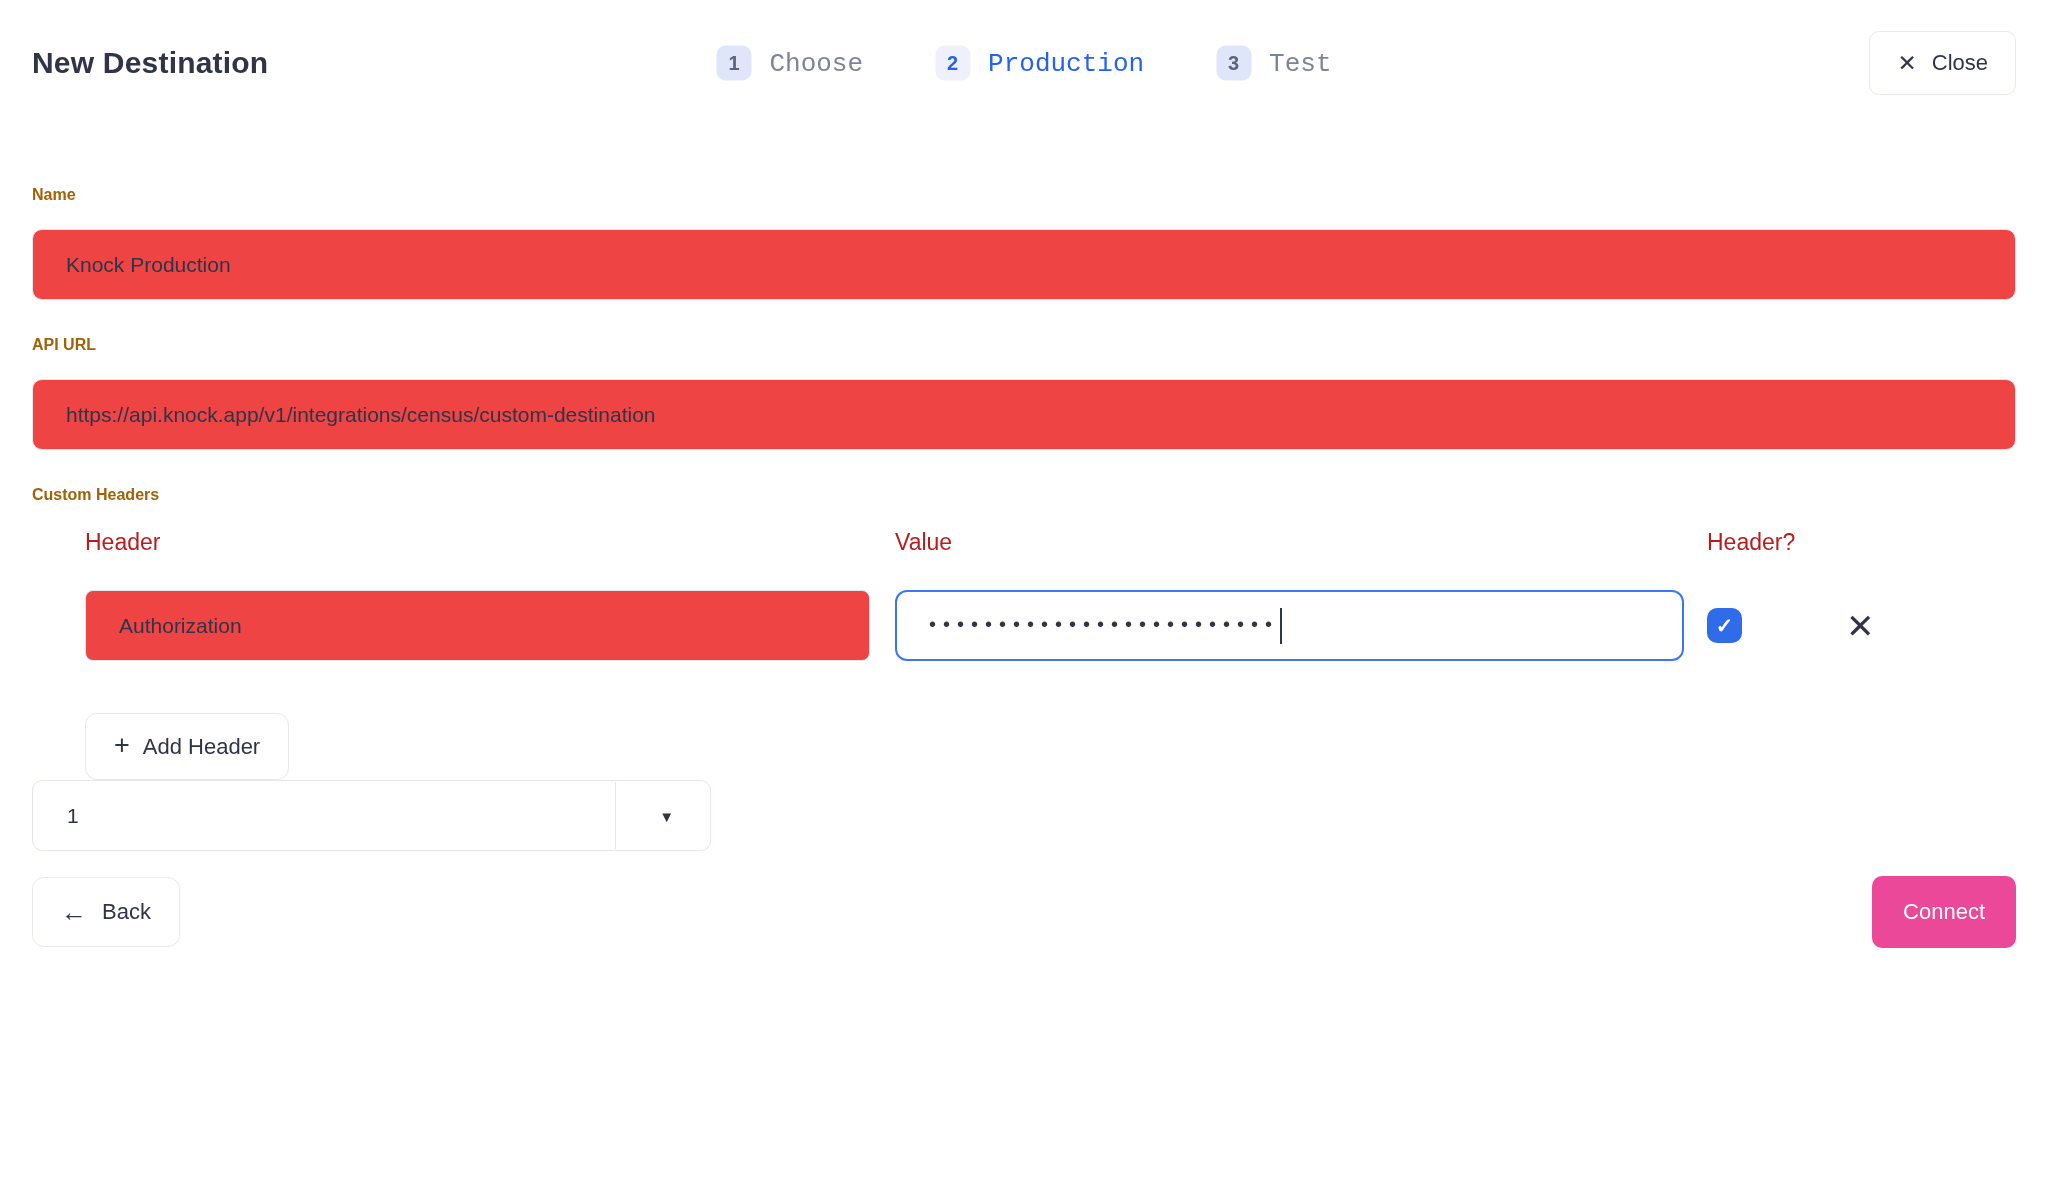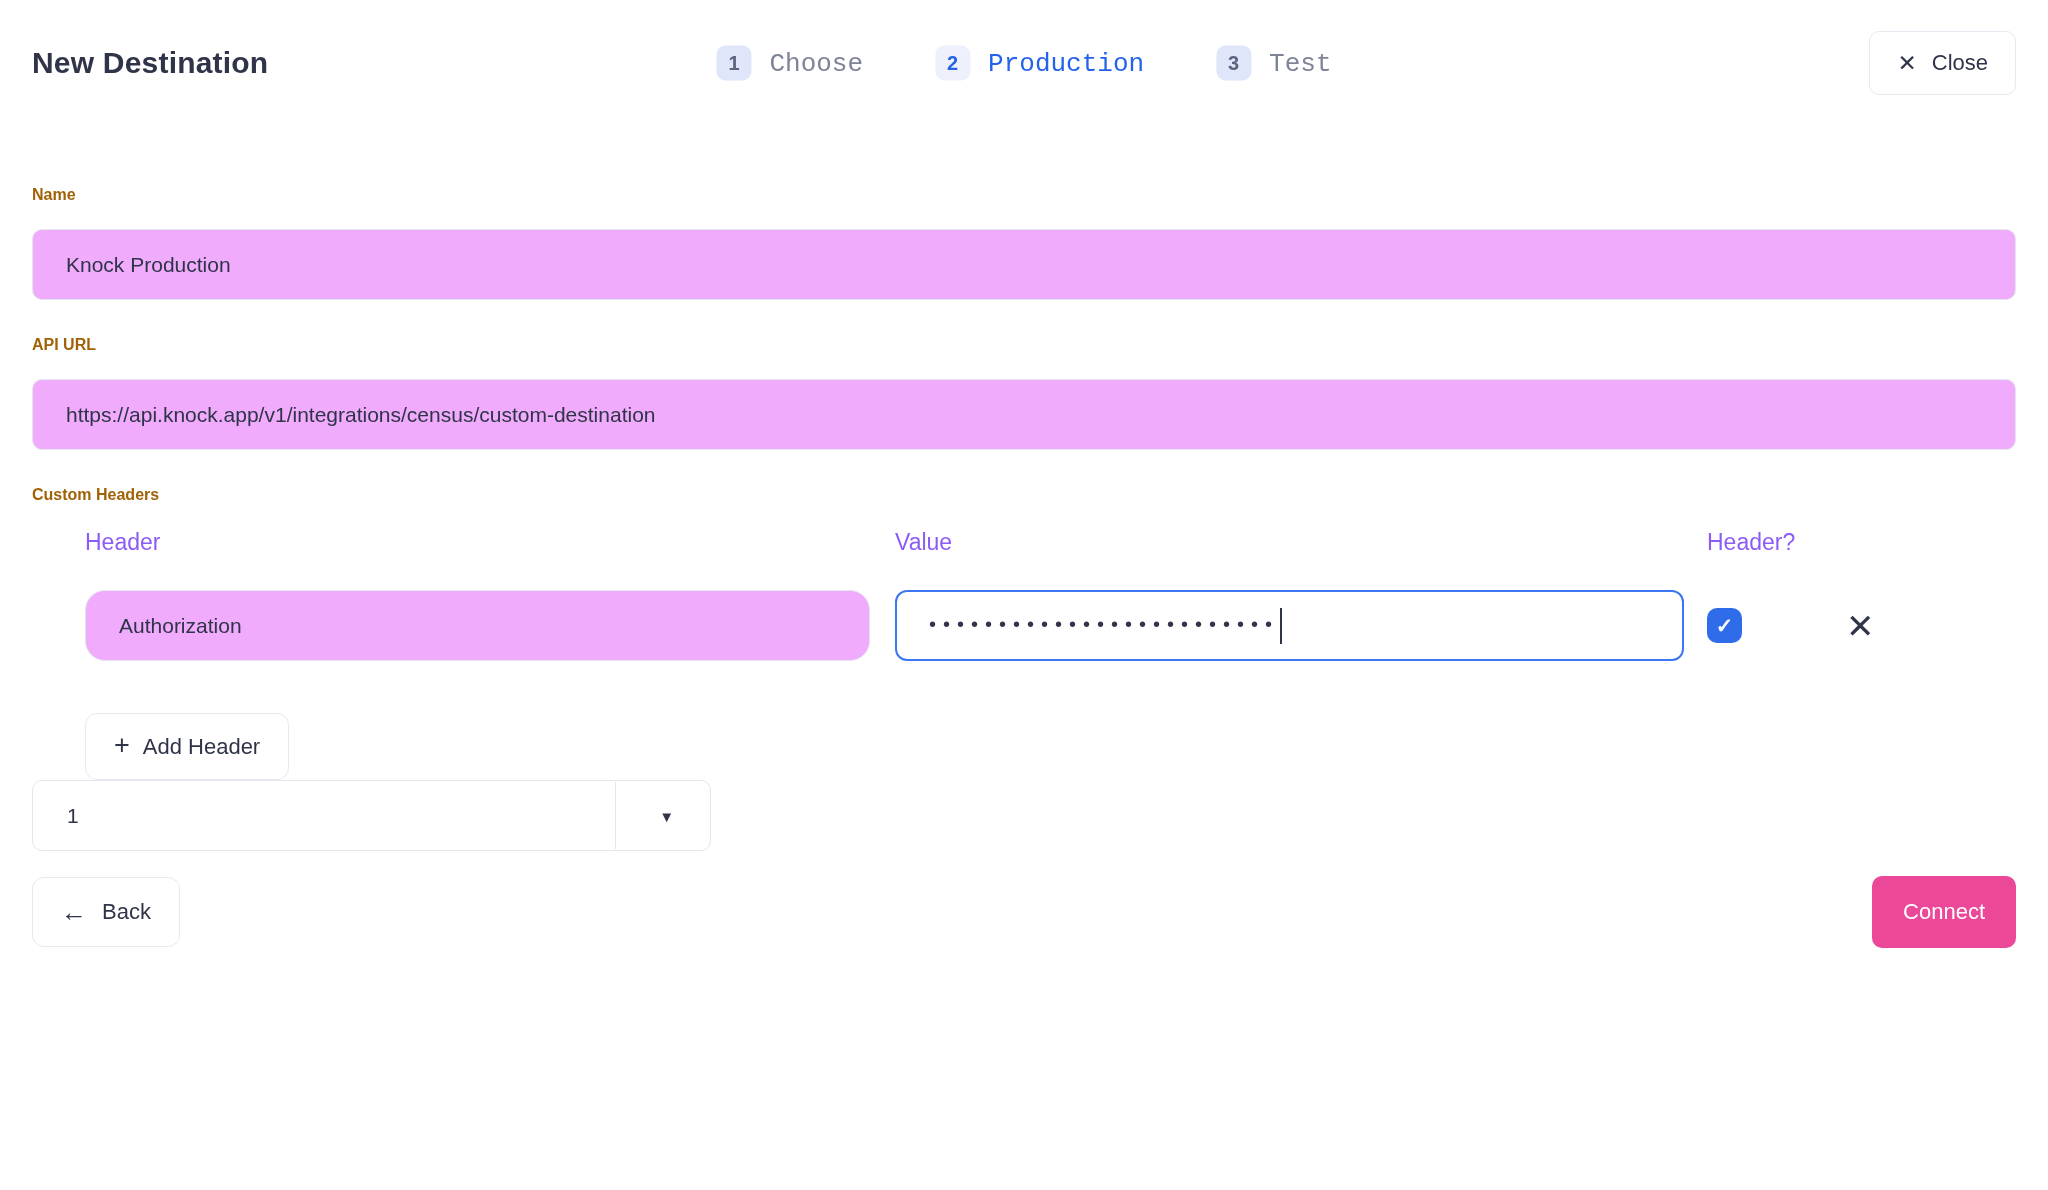--- a/index.html
+++ b/index.html
@@ -45,30 +45,30 @@
     font-size: 16px; font-weight: 700; color: #a16207;
     margin: 0 0 25px 0;
   }
   .lbl-name { margin-top: 90px; }
   .lbl-apiurl, .lbl-custom { margin-top: 36px; }
   .text-input {
     display: block; width: 100%; height: 71px;
     border: 1px solid #e4e6ee; border-radius: 10px;
     padding: 0 33px; font-size: 21px; color: #2f3448;
     font-family: "Liberation Sans", sans-serif;
-    background: #f0abfc; outline: none;
+    background: #ef4444; outline: none;
   }
 
   
   .hdr-table { margin-left: 53px; }
-  .hdr-cols { display: flex; margin-top: 22px; font-size: 23px; color: #8b5cf6; }
+  .hdr-cols { display: flex; margin-top: 22px; font-size: 23px; color: #b91c1c; }
   .col-header { width: 810px; }
   .col-value  { width: 812px; }
   .hdr-row { display: flex; align-items: center; margin-top: 34px; }
-  .hdr-input { width: 785px; margin-right: 25px; border-radius: 20px; }
+  .hdr-input { width: 785px; margin-right: 25px; border-radius: 8px; }
   .val-input {
     width: 789px; height: 71px; margin-right: 23px;
     border: 2px solid #3b77f2; border-radius: 12px;
     display: flex; align-items: center; padding: 0 32px; background: #fff;
   }
   .dots { font-size: 20px; letter-spacing: 7px; color: #2f3448; line-height: 1; transform: translateY(-2px); }
   .caret-bar { display: inline-block; width: 2px; height: 36px; background: #2f3448; margin-left: 1px; }
   .secret-checkbox {
     width: 35px; height: 35px; border-radius: 10px;
     background: #2e6ce9; color: #fff;

